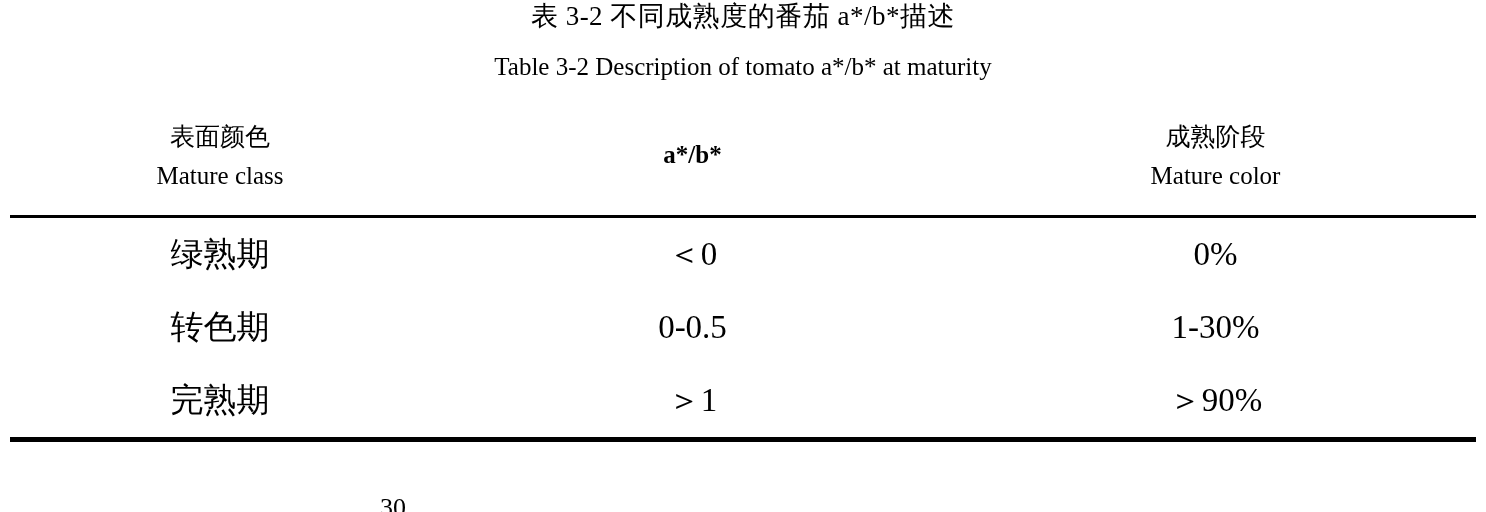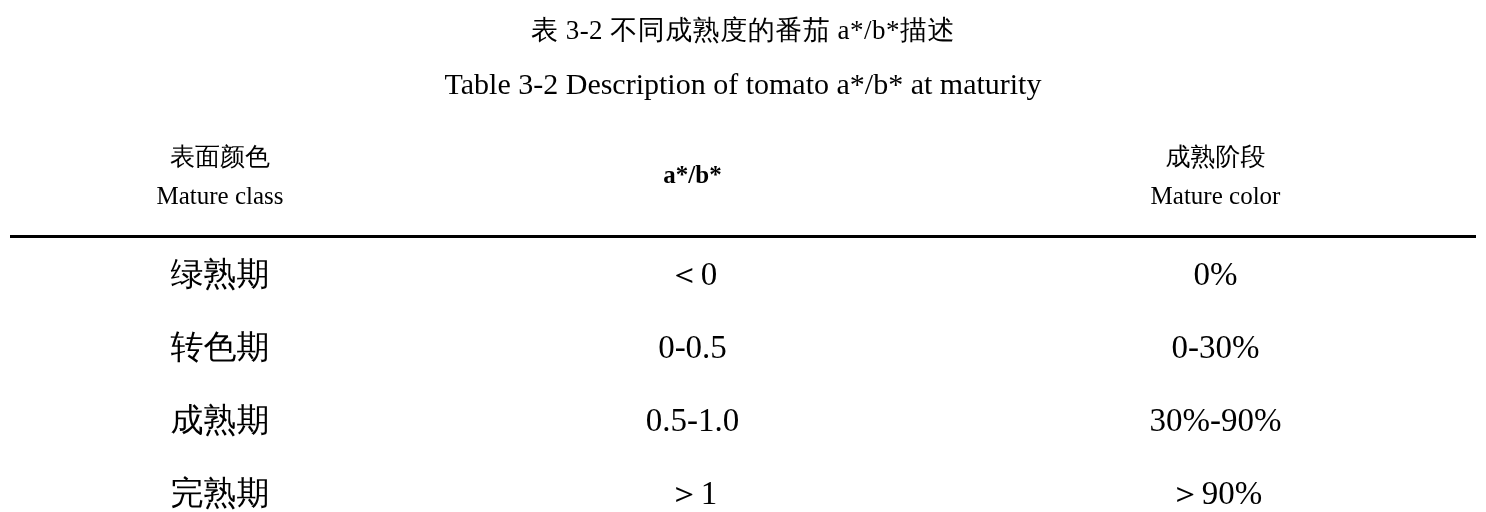--- a/index.html
+++ b/index.html
@@ -19,27 +19,26 @@
     position: relative;
     width: 1486px;
     height: 512px;
     box-sizing: border-box;
   }
 
   .caption-cn {
     text-align: center;
     font-size: 27px;
     line-height: 1.2;
-    margin-top: 14px;
     letter-spacing: 0.5px;
   }
 
   .caption-en {
     text-align: center;
-    font-size: 30px;
+    font-size: 25px;
     line-height: 1.2;
     margin-top: 20px;
   }
 
   .table-wrap {
     margin-top: 18px;
     padding: 0 10px;
   }
 
   table.data-table {
@@ -140,26 +139,21 @@
       </thead>
       <tbody>
         <tr>
           <td>绿熟期</td>
           <td>＜0</td>
           <td>0%</td>
         </tr>
         <tr>
           <td>转色期</td>
           <td>0-0.5</td>
-          <td>0-30%</td>
-        </tr>
-        <tr>
-          <td>成熟期</td>
-          <td>0.5-1.0</td>
-          <td>30%-90%</td>
+          <td>1-30%</td>
         </tr>
         <tr>
           <td>完熟期</td>
           <td>＞1</td>
           <td>＞90%</td>
         </tr>
         <tr class="rule-bottom">
           <td></td>
           <td></td>
           <td></td>

